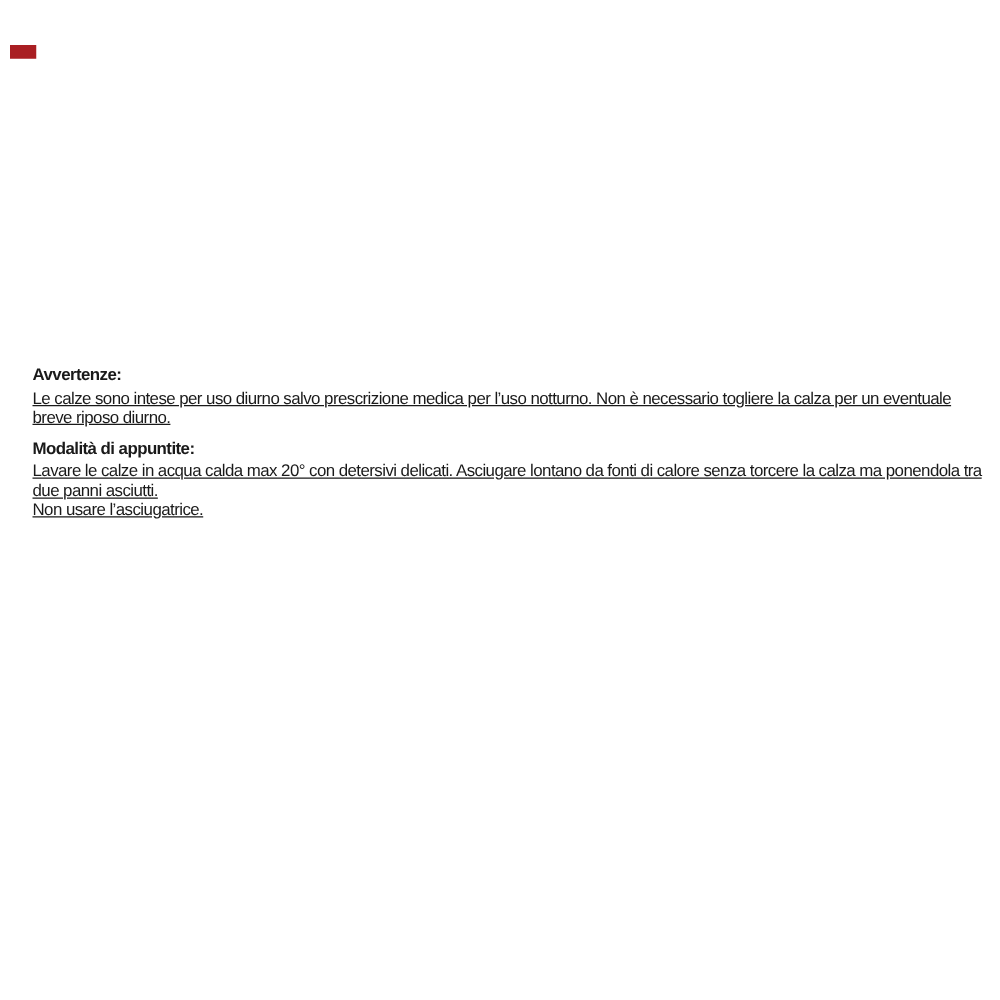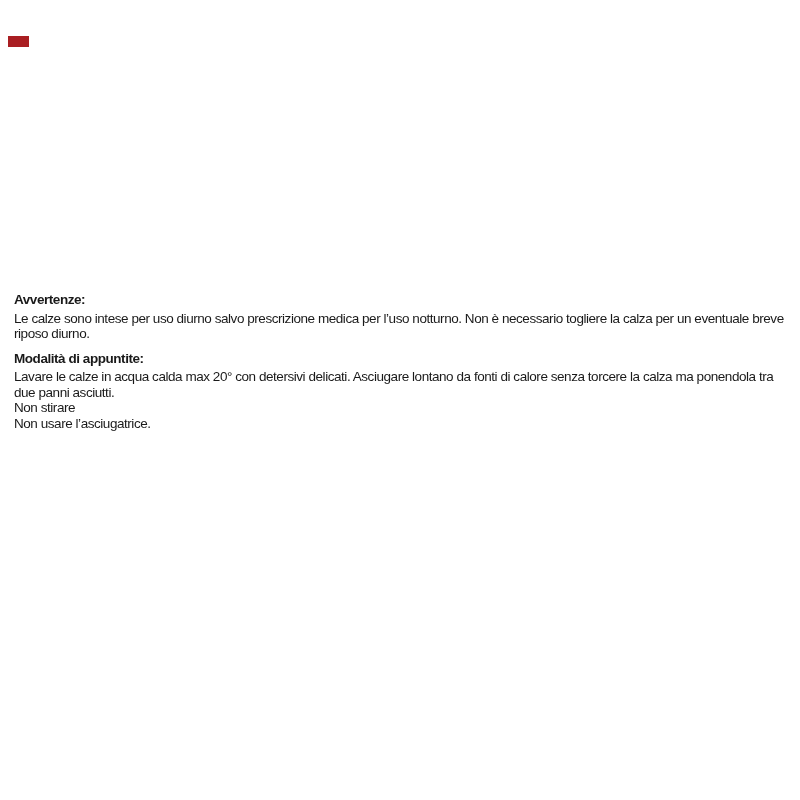--- a/index.html
+++ b/index.html
@@ -25,49 +25,49 @@
     width: 21px;
     height: 11px;
   }
   .content {
     position: absolute;
     top: 292px;
     left: 14px;
     right: 13px;
   }
   .content section {
-    margin: 0 0 9px 0;
+    margin: 0 0 9px 12px;
   }
   .content h3 {
     font-size: 13.5px;
     line-height: 15.5px;
     font-weight: 700;
     margin: 0 0 3px 0;
     padding: 0;
   }
   .content p {
     margin: 0;
     padding: 0;
+    text-decoration: underline;
   }
 </style>
 </head>
 <body>
 
 <div class="accent-mark" style="background:#a91e22"></div>
 
 <main class="content">
 
   <section>
     <h3>Avvertenze:</h3>
     <p>Le calze sono intese per uso diurno salvo prescrizione medica per l’uso notturno. Non è necessario togliere la calza per un eventuale breve riposo diurno.</p>
   </section>
 
   <section>
   </section>
 
   <section>
     <h3>Modalità di appuntite:</h3>
     <p>Lavare le calze in acqua calda max 20° con detersivi delicati. Asciugare lontano da fonti di calore senza torcere la calza ma ponendola tra due panni asciutti.</p>
-    <p>Non stirare</p>
     <p>Non usare l’asciugatrice.</p>
   </section>
 
 </main>
 
 </body></html>

